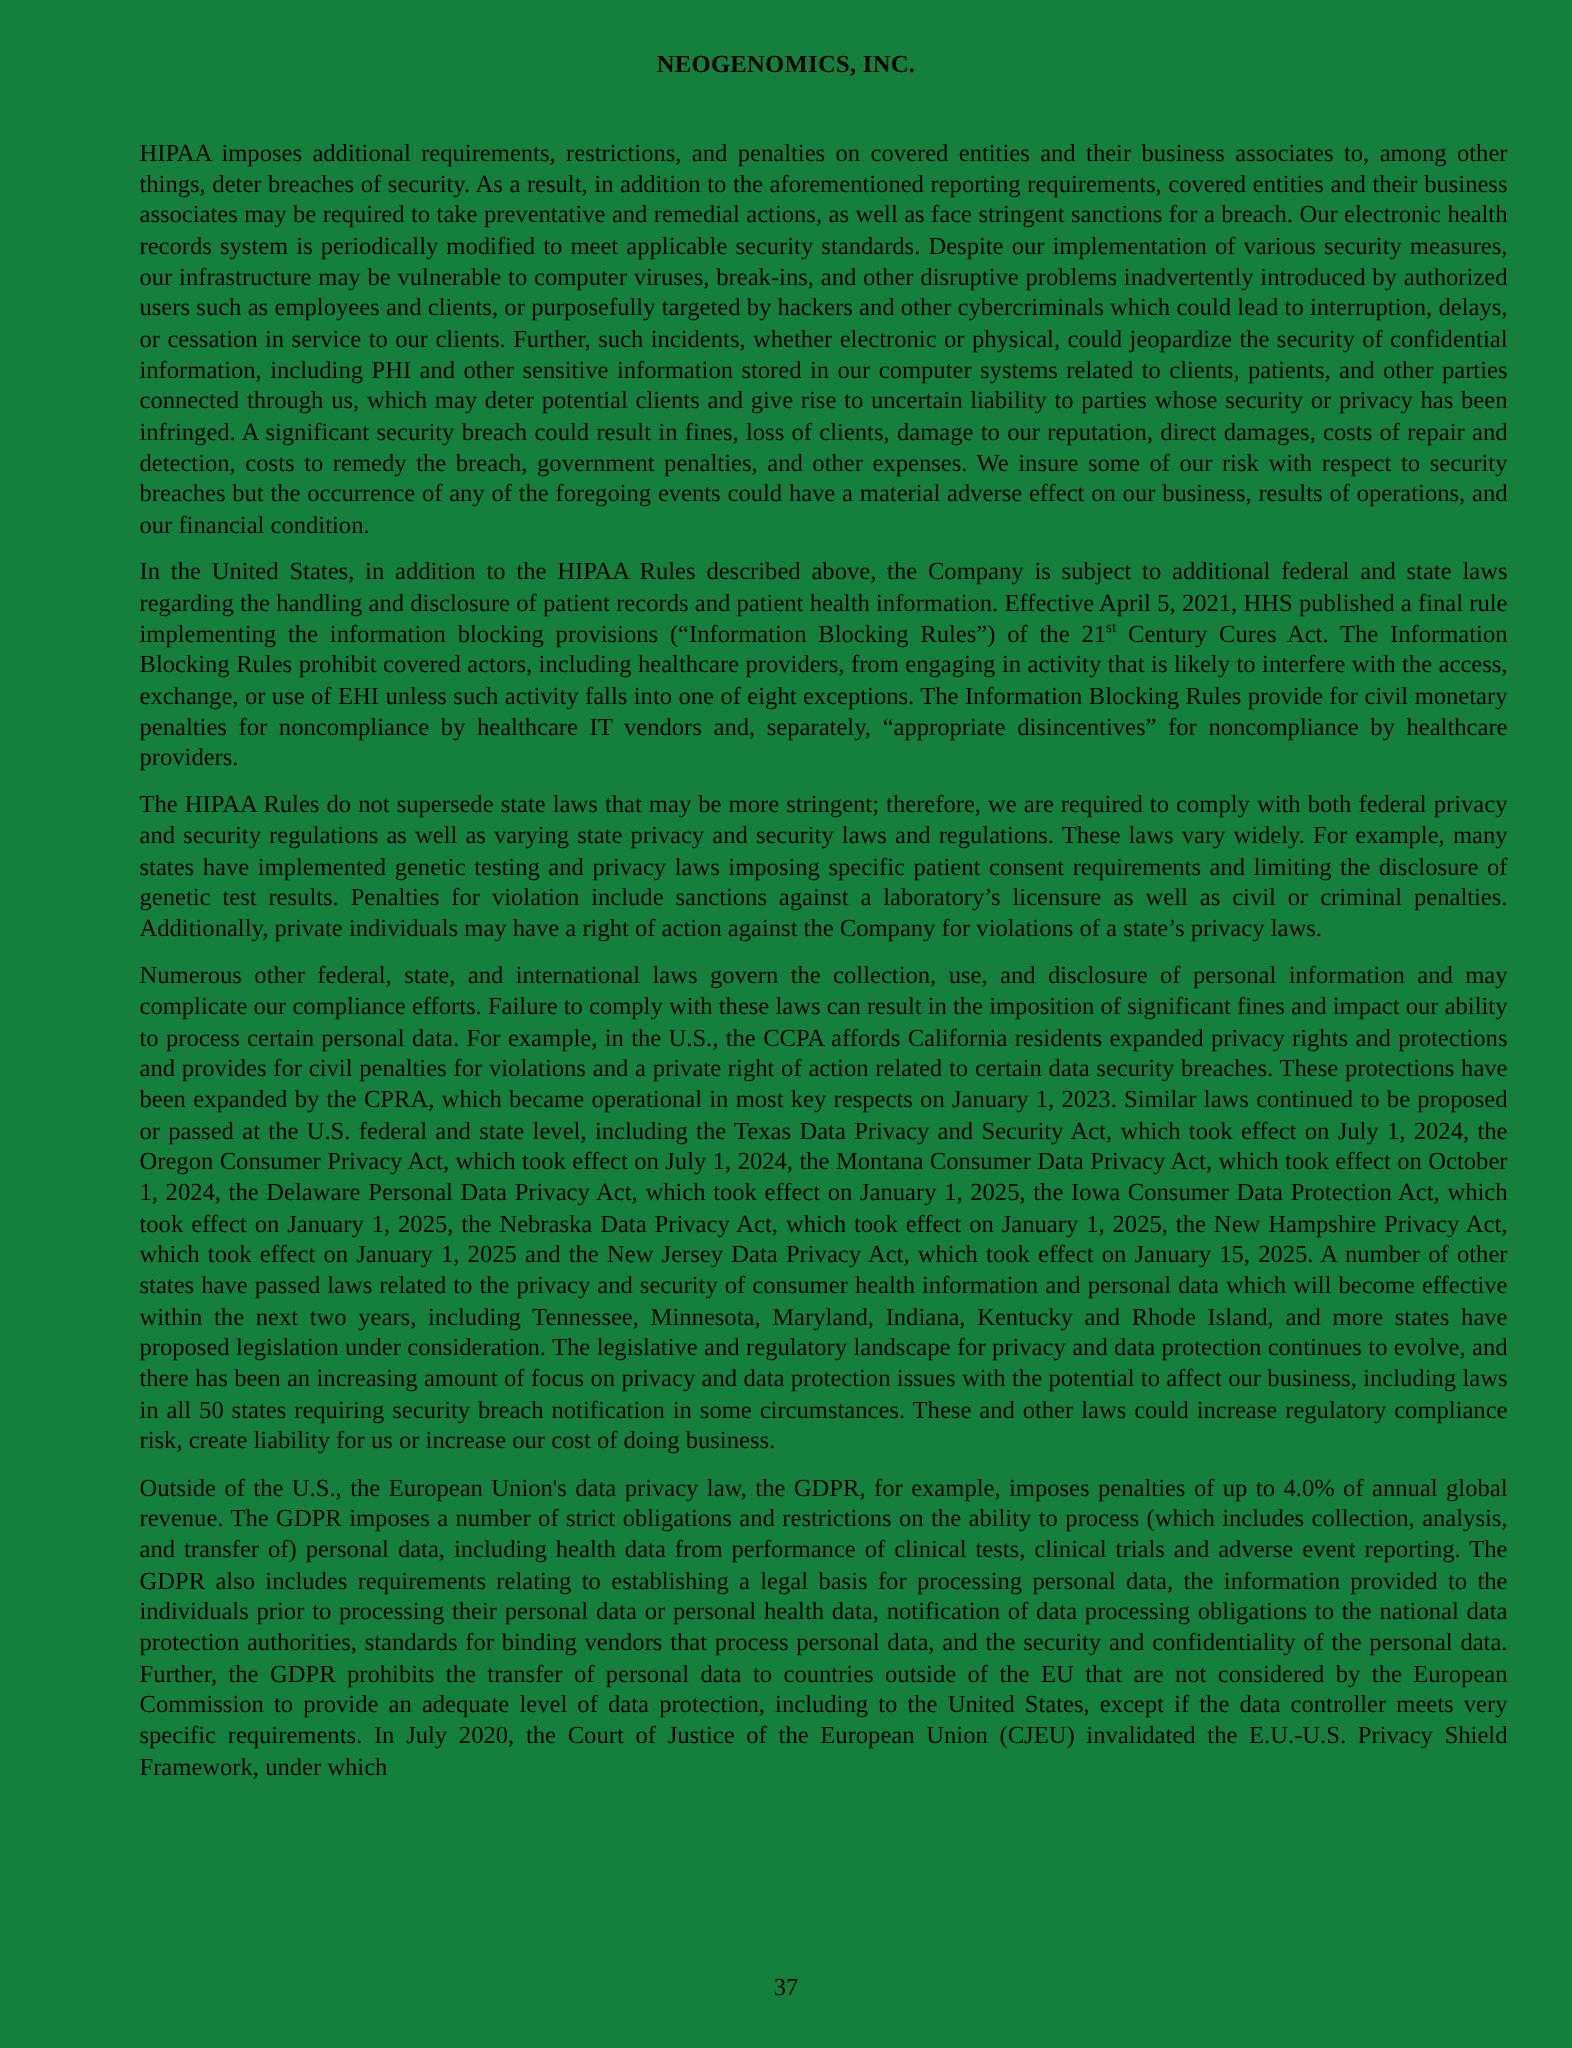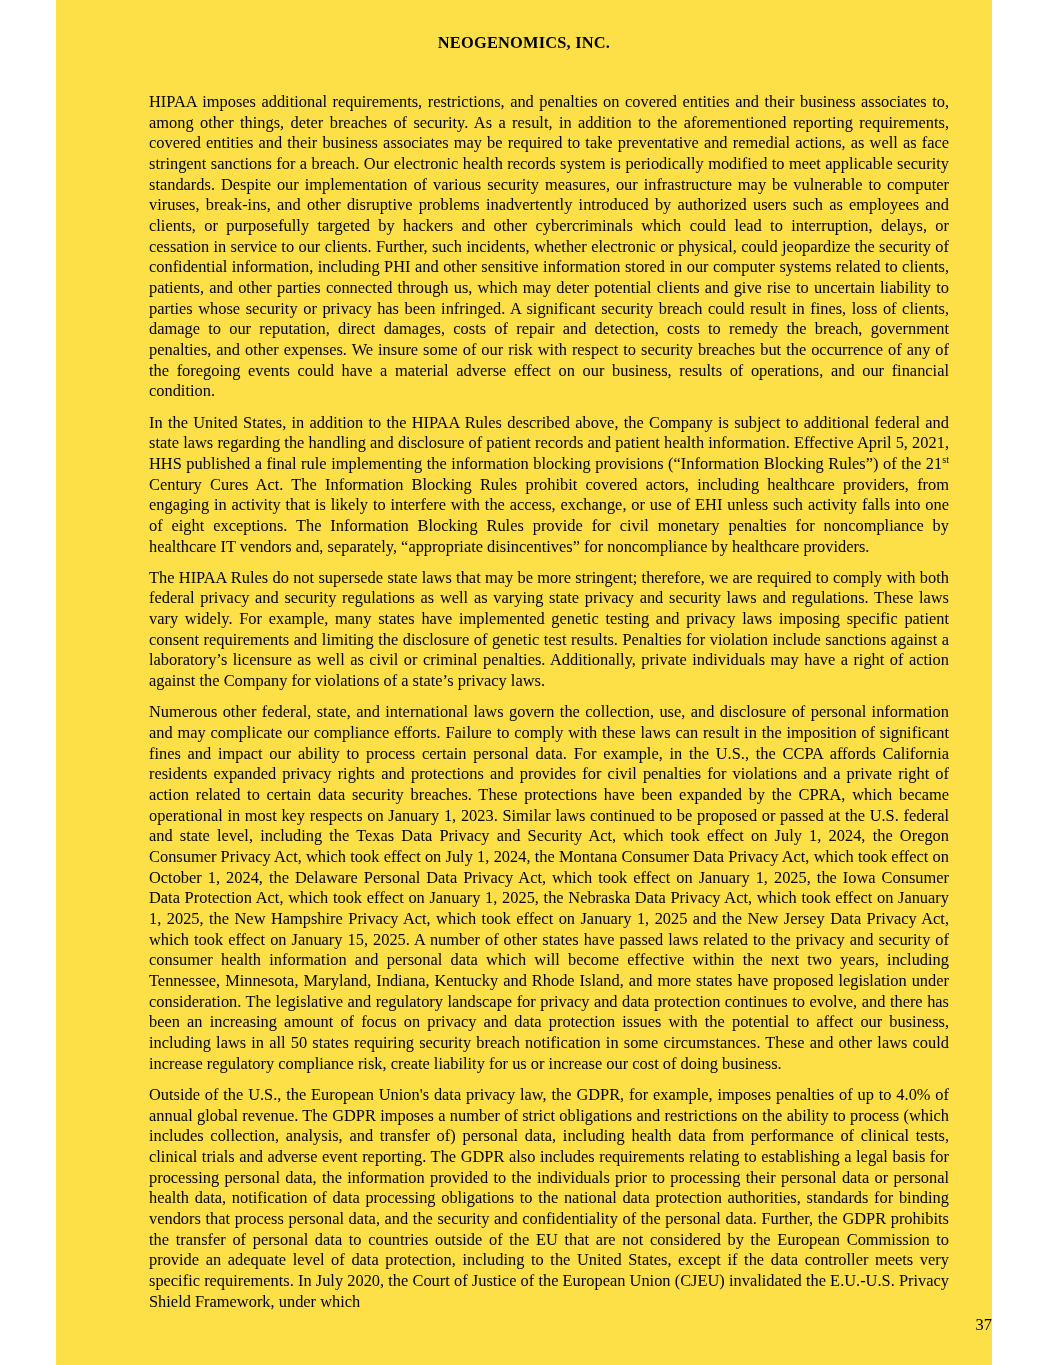--- a/index.html
+++ b/index.html
@@ -2,24 +2,24 @@
 <html><head>
 <meta charset="utf-8">
 <style>
   html, body {
     margin: 0;
     padding: 0;
     background: #ffffff;
   }
   .page {
     position: relative;
-    width: 936px;
+    width: 1048px;
     height: 1365px;
     margin: 0 auto;
-    background: #fde047;
+    background: #15803d;
     font-family: "Liberation Serif", "DejaVu Serif", serif;
     font-size: 16.4px;
     color: #000000;
     box-sizing: border-box;
   }
   .doc-header {
     padding-top: 33px;
     text-align: center;
     font-weight: bold;
     letter-spacing: 0.2px;
@@ -35,21 +35,21 @@
   .para sup {
     font-size: 0.62em;
     line-height: 0;
     vertical-align: super;
   }
   .doc-footer {
     position: absolute;
     left: 0;
     right: 0;
     bottom: 30px;
-    text-align: right;
+    text-align: center;
   }
 </style>
 </head>
 <body>
 
 <div class="page">
 
   <div class="doc-header">NEOGENOMICS, INC.</div>
 
   <div class="doc-content">

